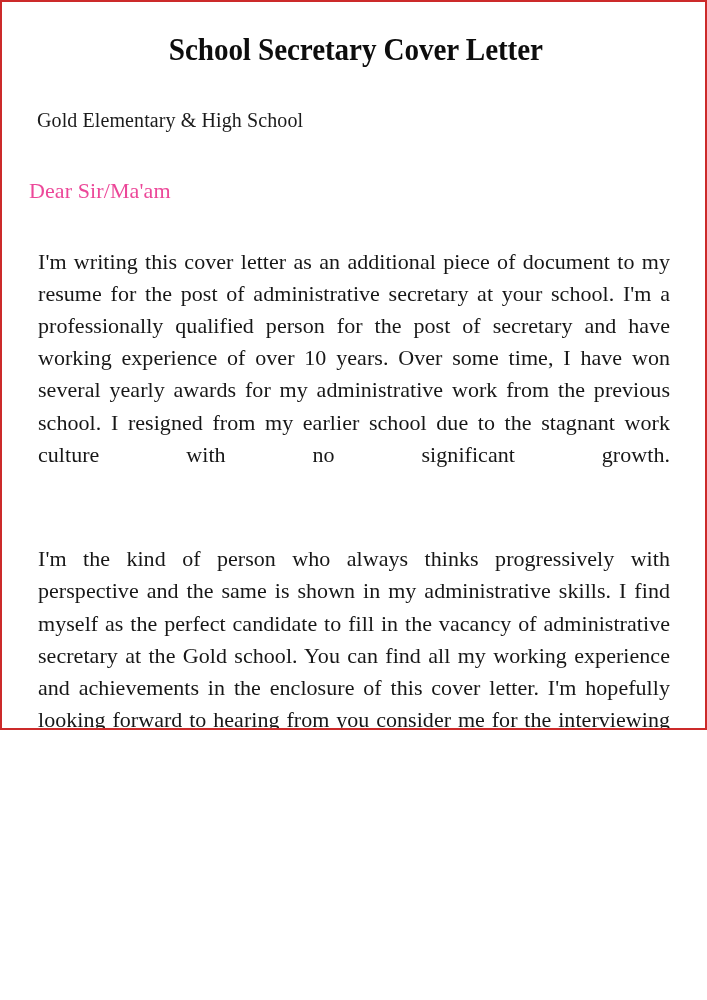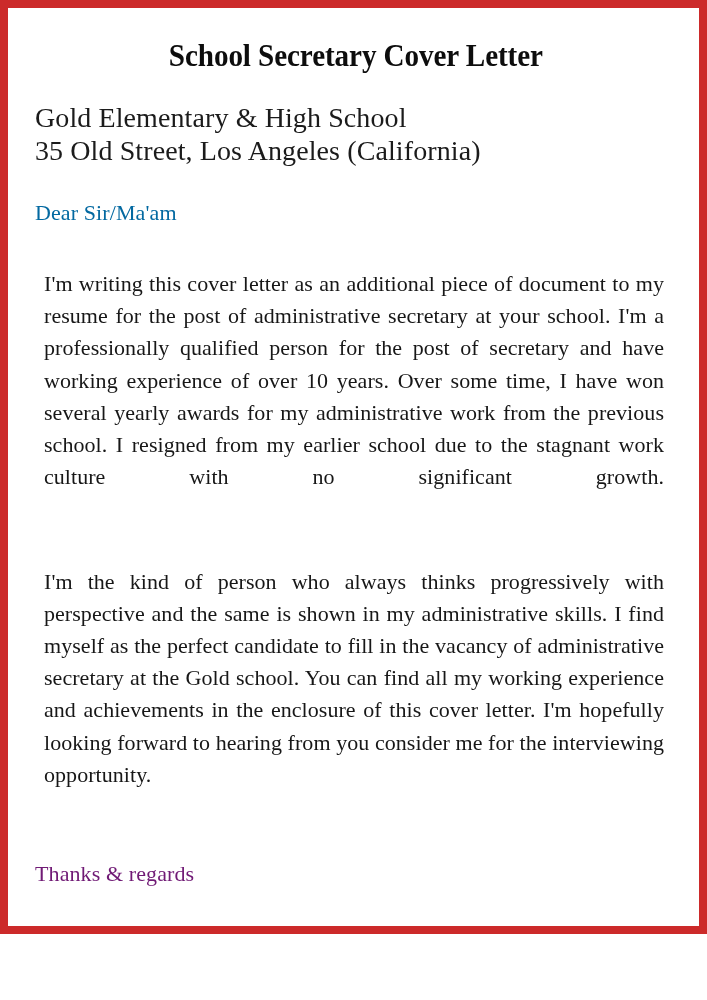--- a/index.html
+++ b/index.html
@@ -14,23 +14,23 @@
     overflow: hidden;
     font-family: "Liberation Serif", "DejaVu Serif", serif;
     color: #1a1a1a;
   }
 
   
   .page {
     position: relative;
     box-sizing: border-box;
     width: 707px;
-    height: 934px;
+    height: 730px;
     background: #ffffff;
-    border: 8px solid #c2410c;
+    border: 2px solid #c2410c;
     overflow: hidden;
   }
 
   .page-inner {
     box-sizing: border-box;
     width: 100%;
     height: 100%;
     padding: 28px 26px 0 27px;
   }
 
@@ -44,43 +44,43 @@
     font-weight: 700;
     letter-spacing: -0.1px;
     color: #0d0d0d;
     font-family: "Liberation Serif", "DejaVu Serif", serif;
     transform: scaleX(0.94);
     transform-origin: center center;
   }
 
   
   .address-block {
-    margin: 0;
+    margin: 8px;
     padding: 0;
     list-style: none;
-    font-size: 28px;
+    font-size: 20px;
     line-height: 32.5px;
     color: #1b1b1b;
     letter-spacing: 0.1px;
   }
   .address-line {
     margin: 0;
     padding: 0;
     white-space: nowrap;
   }
   .spacer-22 { height: 22px; }
   .spacer-26 { height: 26px; }
   .spacer-30 { height: 30px; }
 
   
   .salutation {
     margin: 0;
     font-size: 22px;
     line-height: 32px;
-    color: #0369a1;
+    color: #ec4899;
     letter-spacing: 0.1px;
   }
 
   
   .body-paragraph {
     margin: 9px;
     font-size: 22px;
     line-height: 32.2px;
     text-align: justify;
     text-justify: inter-word;
@@ -115,21 +115,20 @@
 
 <div class="page" style="border-color: rgb(204, 42, 42); background: rgb(255, 255, 255);">
   <div class="page-inner">
 
     <h1 class="letter-title">School Secretary Cover Letter</h1>
 
     <div class="spacer-26"></div>
 
     <div class="address-block">
       <p class="address-line">Gold Elementary &amp; High School</p>
-      <p class="address-line">35 Old Street, Los Angeles (California)</p>
     </div>
 
     <div class="spacer-30"></div>
 
     <p class="salutation">Dear Sir/Ma'am</p>
 
     <div class="spacer-30"></div>
 
     <p class="body-paragraph">I'm writing this cover letter as an additional piece of document to my resume for the post of administrative secretary at your school. I'm a professionally qualified person for the post of secretary and have working experience of over 10 years. Over some time, I have won several yearly awards for my administrative work from the previous school. I resigned from my earlier school due to the stagnant work culture with no significant growth.</p>
 

